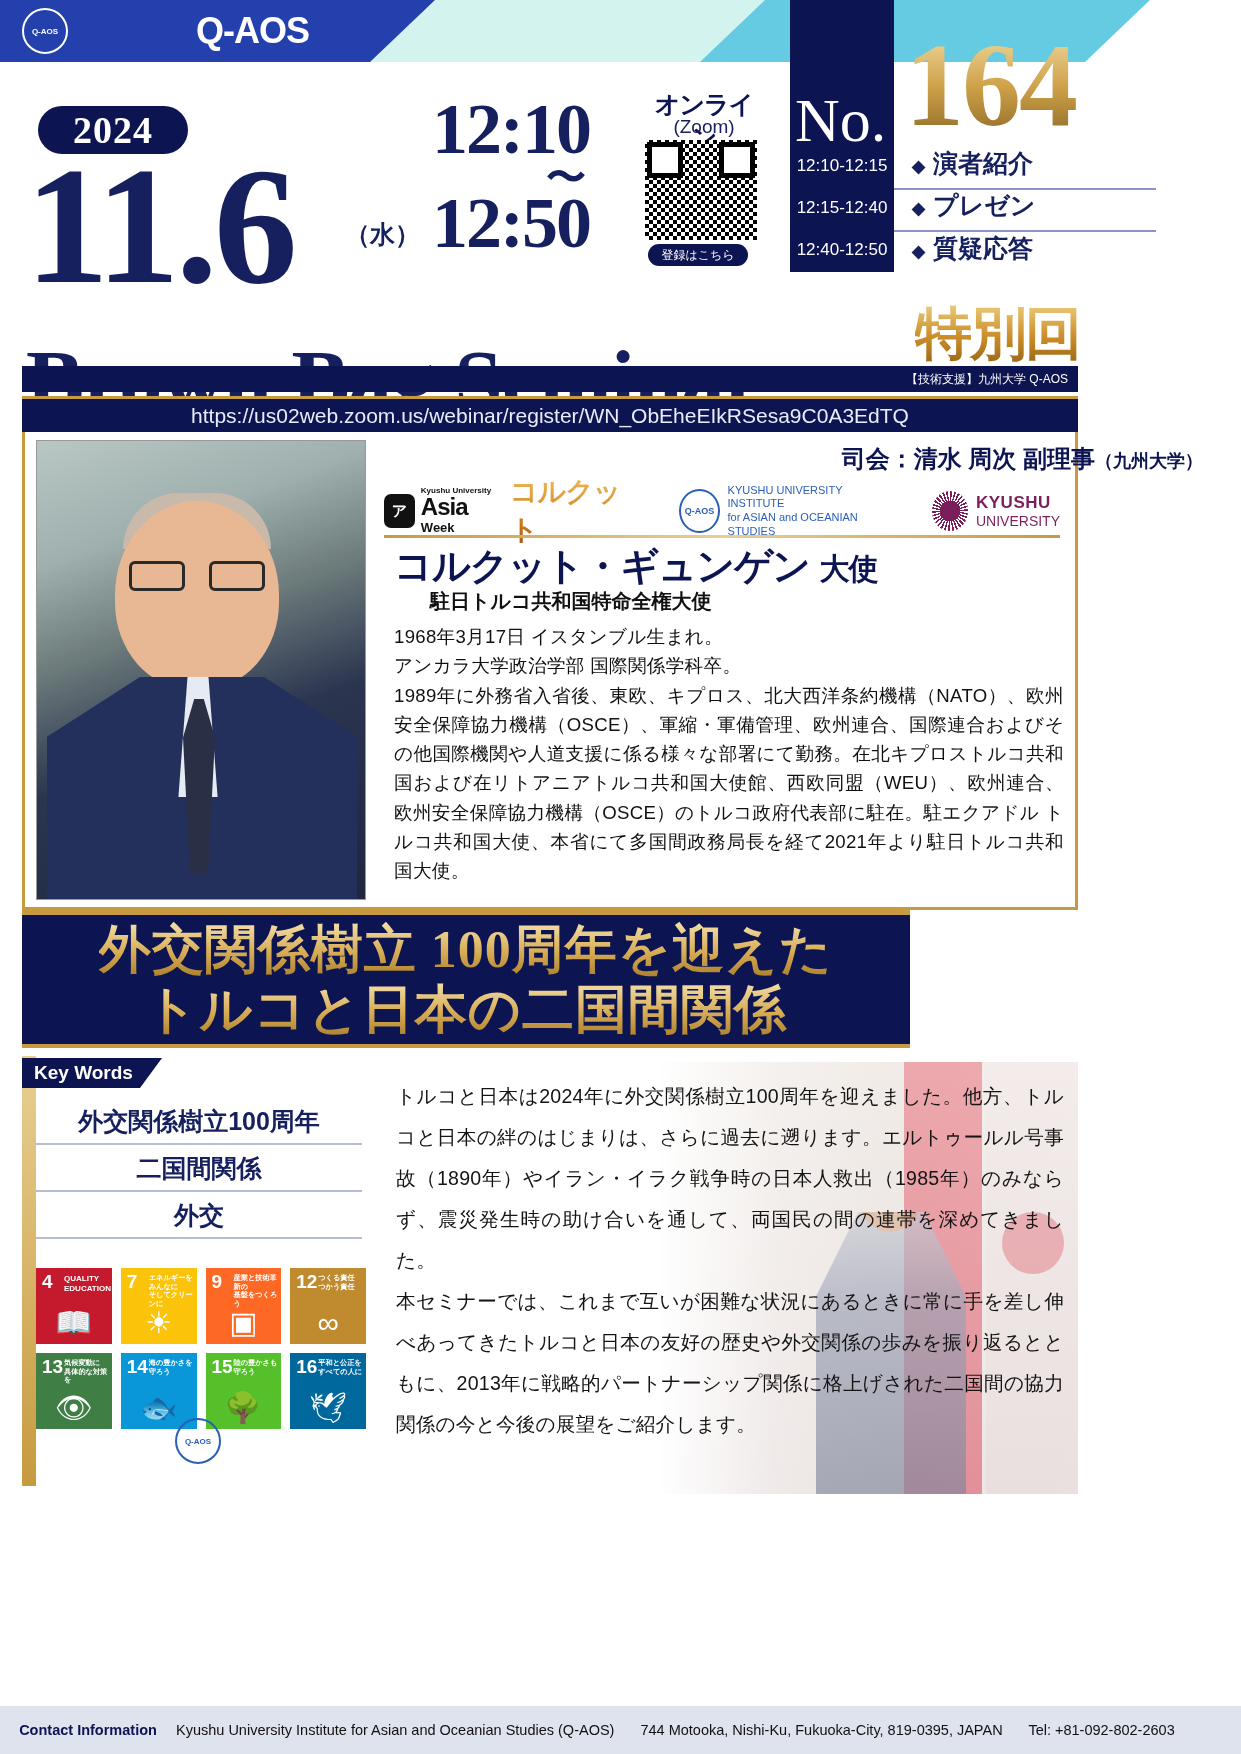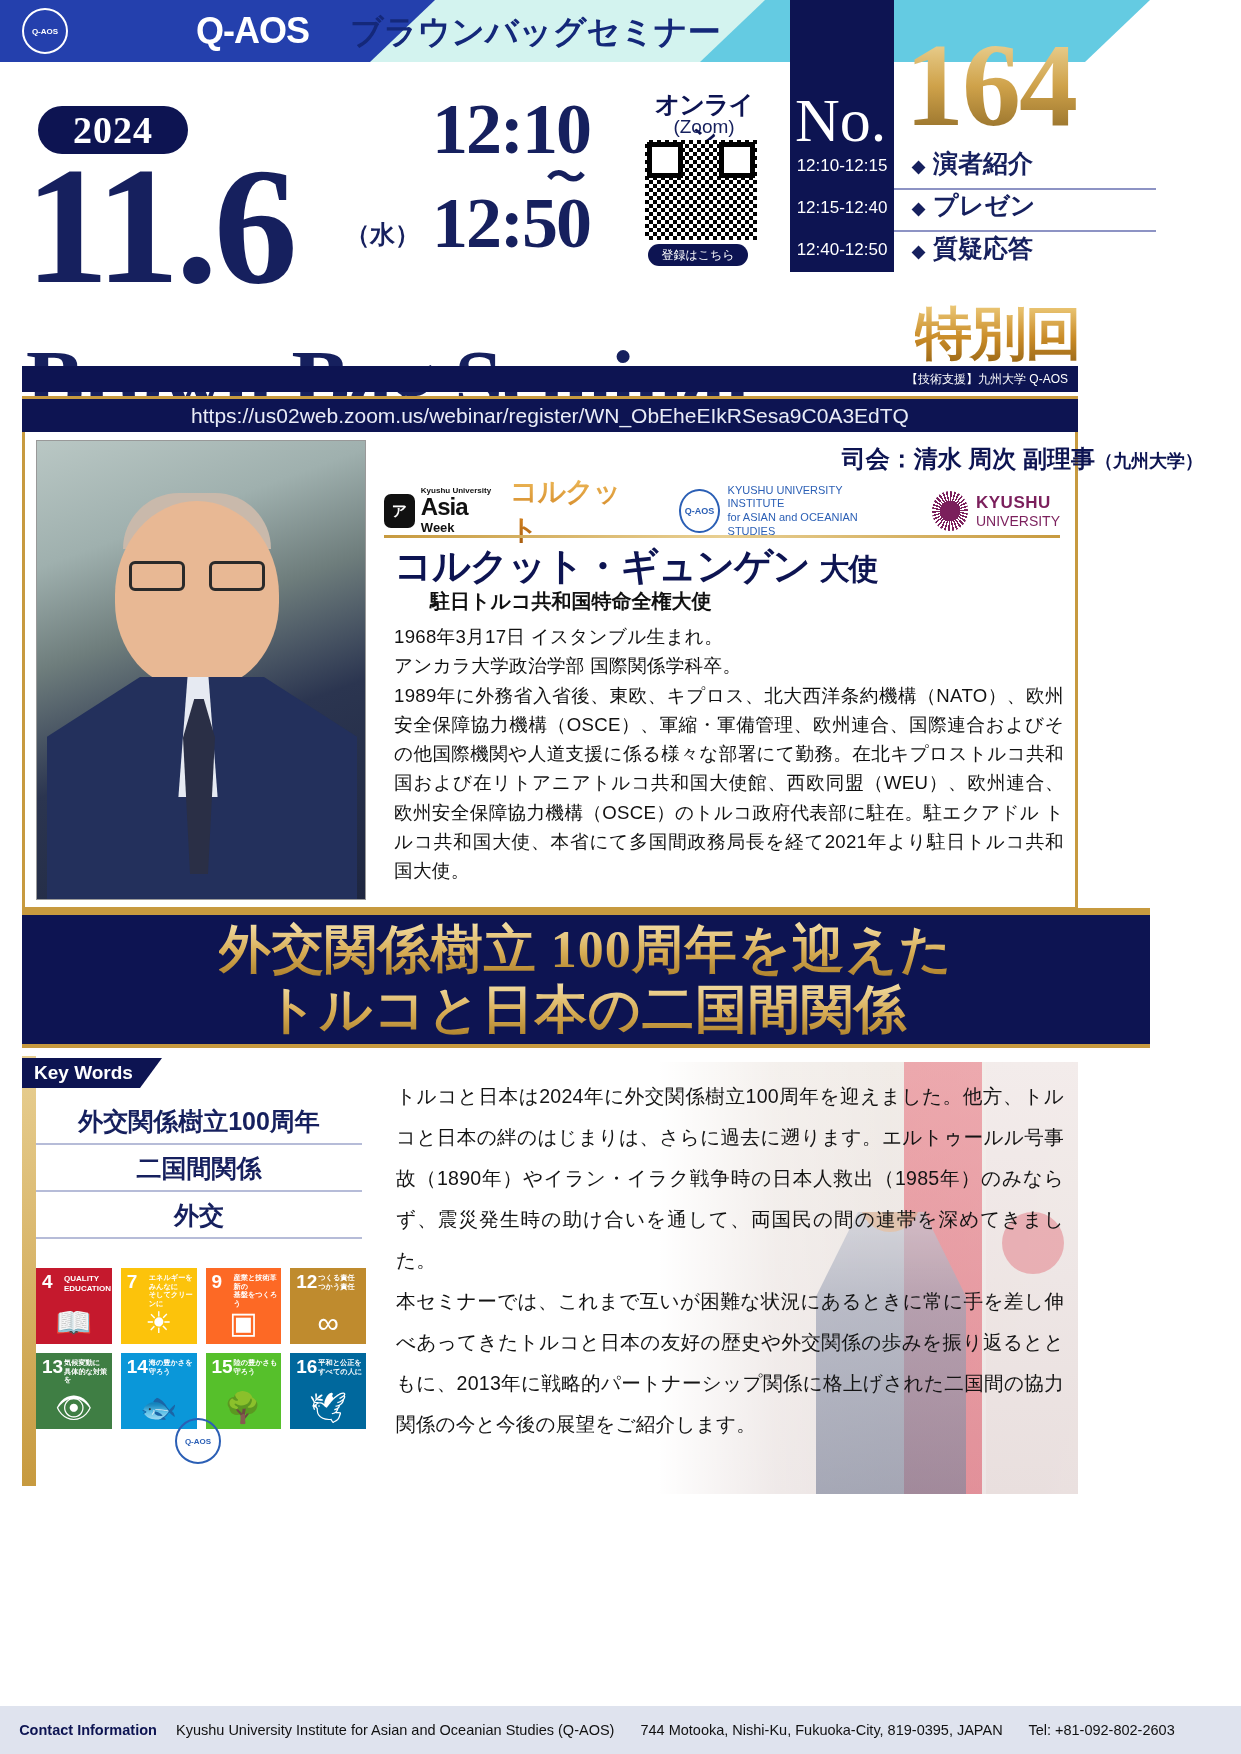--- a/index.html
+++ b/index.html
@@ -248,21 +248,21 @@
     position:absolute; left:394px; top:588px; font-size:20px;
     font-weight:bold; color:#111;padding-left:36px;
   }
   .bio {
     position:absolute; left:394px; top:622px; width:670px;
     font-size:18.6px; line-height:29.3px; color:#111;
     letter-spacing:0.3px; text-align:justify;
   }
   
   .banner {
-    position:absolute; left:22px; top:908px; width:1128px; height:140px;
+    position:absolute; left:22px; top:908px; width:888px; height:140px;
     background:#0d1452; border-top:7px solid #c79a3f; border-bottom:4px solid #c79a3f;
     display:flex; flex-direction:column; align-items:center; justify-content:center;
   }
   .banner div {
     font-family:"Liberation Serif", serif; font-size:52px; font-weight:bold;
     letter-spacing:1px; line-height:60px;
     background:linear-gradient(180deg,#f6e3ae 0%,#d6ab53 55%,#a87c28 100%);
     -webkit-background-clip:text; background-clip:text; color:transparent;
   }
   
@@ -360,21 +360,20 @@
 </style>
 </head>
 <body>
 
 <div class="ribbon">
   <div class="rib-blue"></div>
   <div class="rib-mint"></div>
   <div class="rib-cyan"></div>
   <div class="qaos-seal">Q-AOS</div>
   <div class="rib-label">Q-AOS</div>
-  <div class="rib-seminar" style="left:350px">ブラウンバッグセミナー</div>
 </div>
 
 <div class="year-pill">2024</div>
 <div class="big-date" style="top:150px">11.6</div>
 <div class="dow">（水）</div>
 <div class="time-top">12:10</div>
 <div class="tilde">〜</div>
 <div class="time-bot">12:50</div>
 
 <div class="online-label">オンライン</div>

